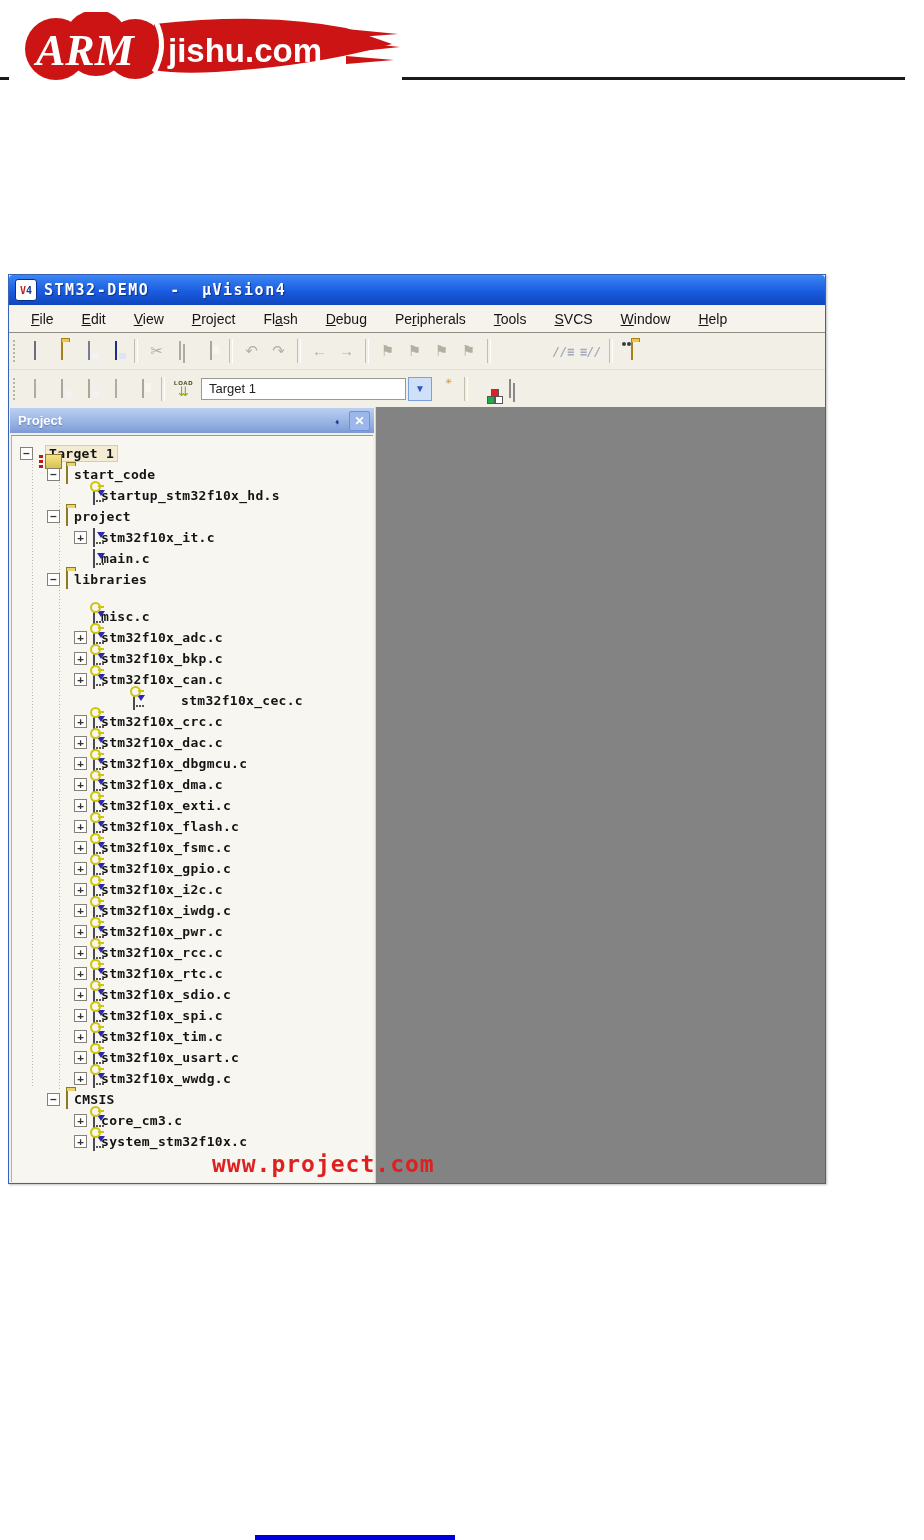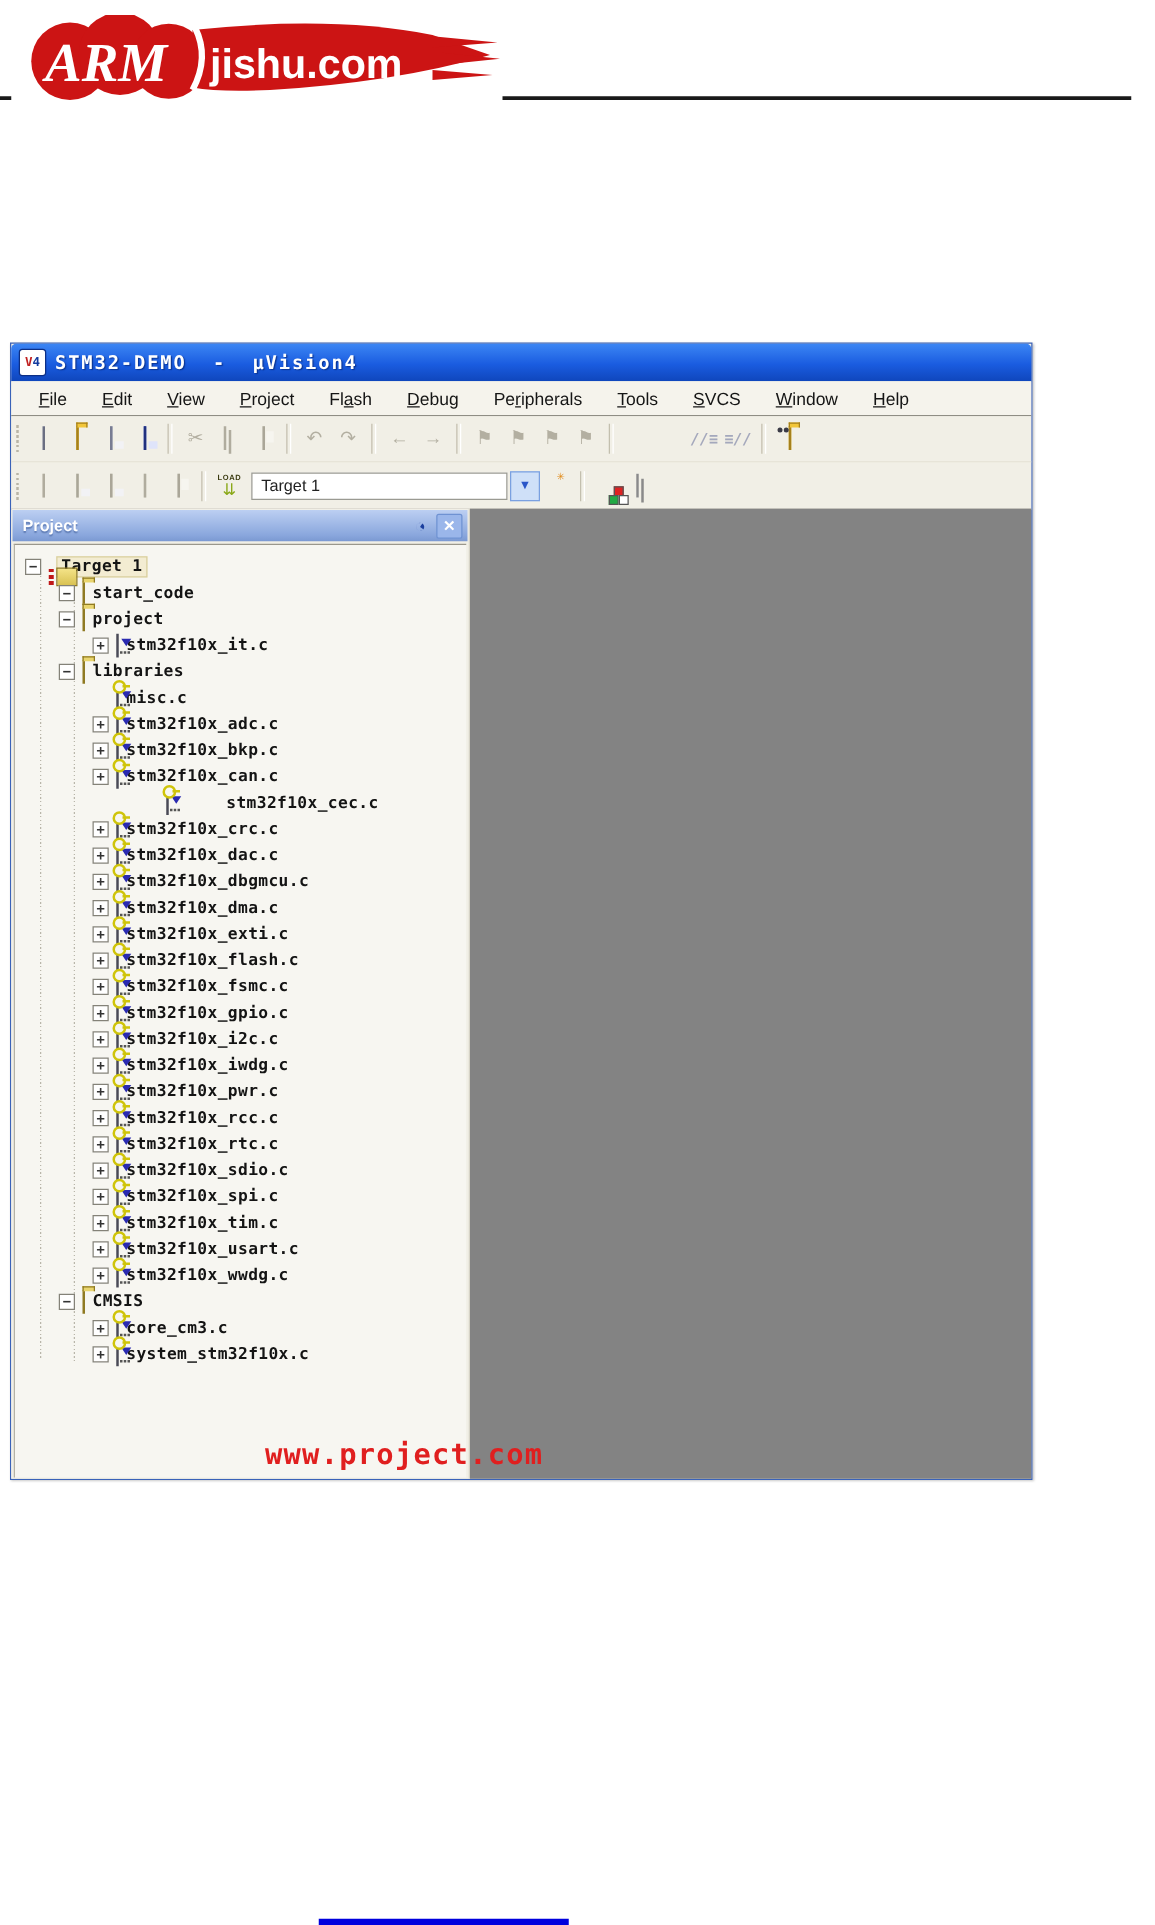--- a/index.html
+++ b/index.html
@@ -294,36 +294,46 @@
       <div class="tree-row" style="padding-left: 8px;">
             <span class="exp minus">−</span>
             <span class="t-ico"><span class="t-target"><span class="dash"></span><span class="box"></span></span></span>
             <span class="t-label sel">Target 1</span>
           </div>
           <div class="tree-row" style="padding-left: 35px;">
             <span class="exp minus">−</span>
             <span class="t-ico"><span class="t-folder"></span></span>
             <span class="t-label">start_code</span>
           </div>
+          <div class="tree-row" style="padding-left: 62px;">
+            <span class="exp none"></span>
+            <span class="t-ico"><span class="t-file"><span class="arr"></span><span class="dots"></span><span class="t-key"></span></span></span>
+            <span class="t-label">startup_stm32f10x_hd.s</span>
+          </div>
           <div class="tree-row" style="padding-left: 35px;">
             <span class="exp minus">−</span>
             <span class="t-ico"><span class="t-folder"></span></span>
             <span class="t-label">project</span>
           </div>
           <div class="tree-row" style="padding-left: 62px;">
             <span class="exp plus">+</span>
             <span class="t-ico"><span class="t-file"><span class="arr"></span><span class="dots"></span></span></span>
             <span class="t-label">stm32f10x_it.c</span>
           </div>
+          <div class="tree-row" style="padding-left: 62px;">
+            <span class="exp none"></span>
+            <span class="t-ico"><span class="t-file"><span class="arr"></span><span class="dots"></span></span></span>
+            <span class="t-label">main.c</span>
+          </div>
           <div class="tree-row" style="padding-left: 35px;">
             <span class="exp minus">−</span>
             <span class="t-ico"><span class="t-folder"></span></span>
             <span class="t-label">libraries</span>
           </div>
-          <div class="tree-row" style="padding-left: 62px;">
+          <div class="tree-row" style="padding-left: 62px; margin-top: 16px;">
             <span class="exp none"></span>
             <span class="t-ico"><span class="t-file"><span class="arr"></span><span class="dots"></span><span class="t-key"></span></span></span>
             <span class="t-label">misc.c</span>
           </div>
           <div class="tree-row" style="padding-left: 62px;">
             <span class="exp plus">+</span>
             <span class="t-ico"><span class="t-file"><span class="arr"></span><span class="dots"></span><span class="t-key"></span></span></span>
             <span class="t-label">stm32f10x_adc.c</span>
           </div>
           <div class="tree-row" style="padding-left: 62px;">

